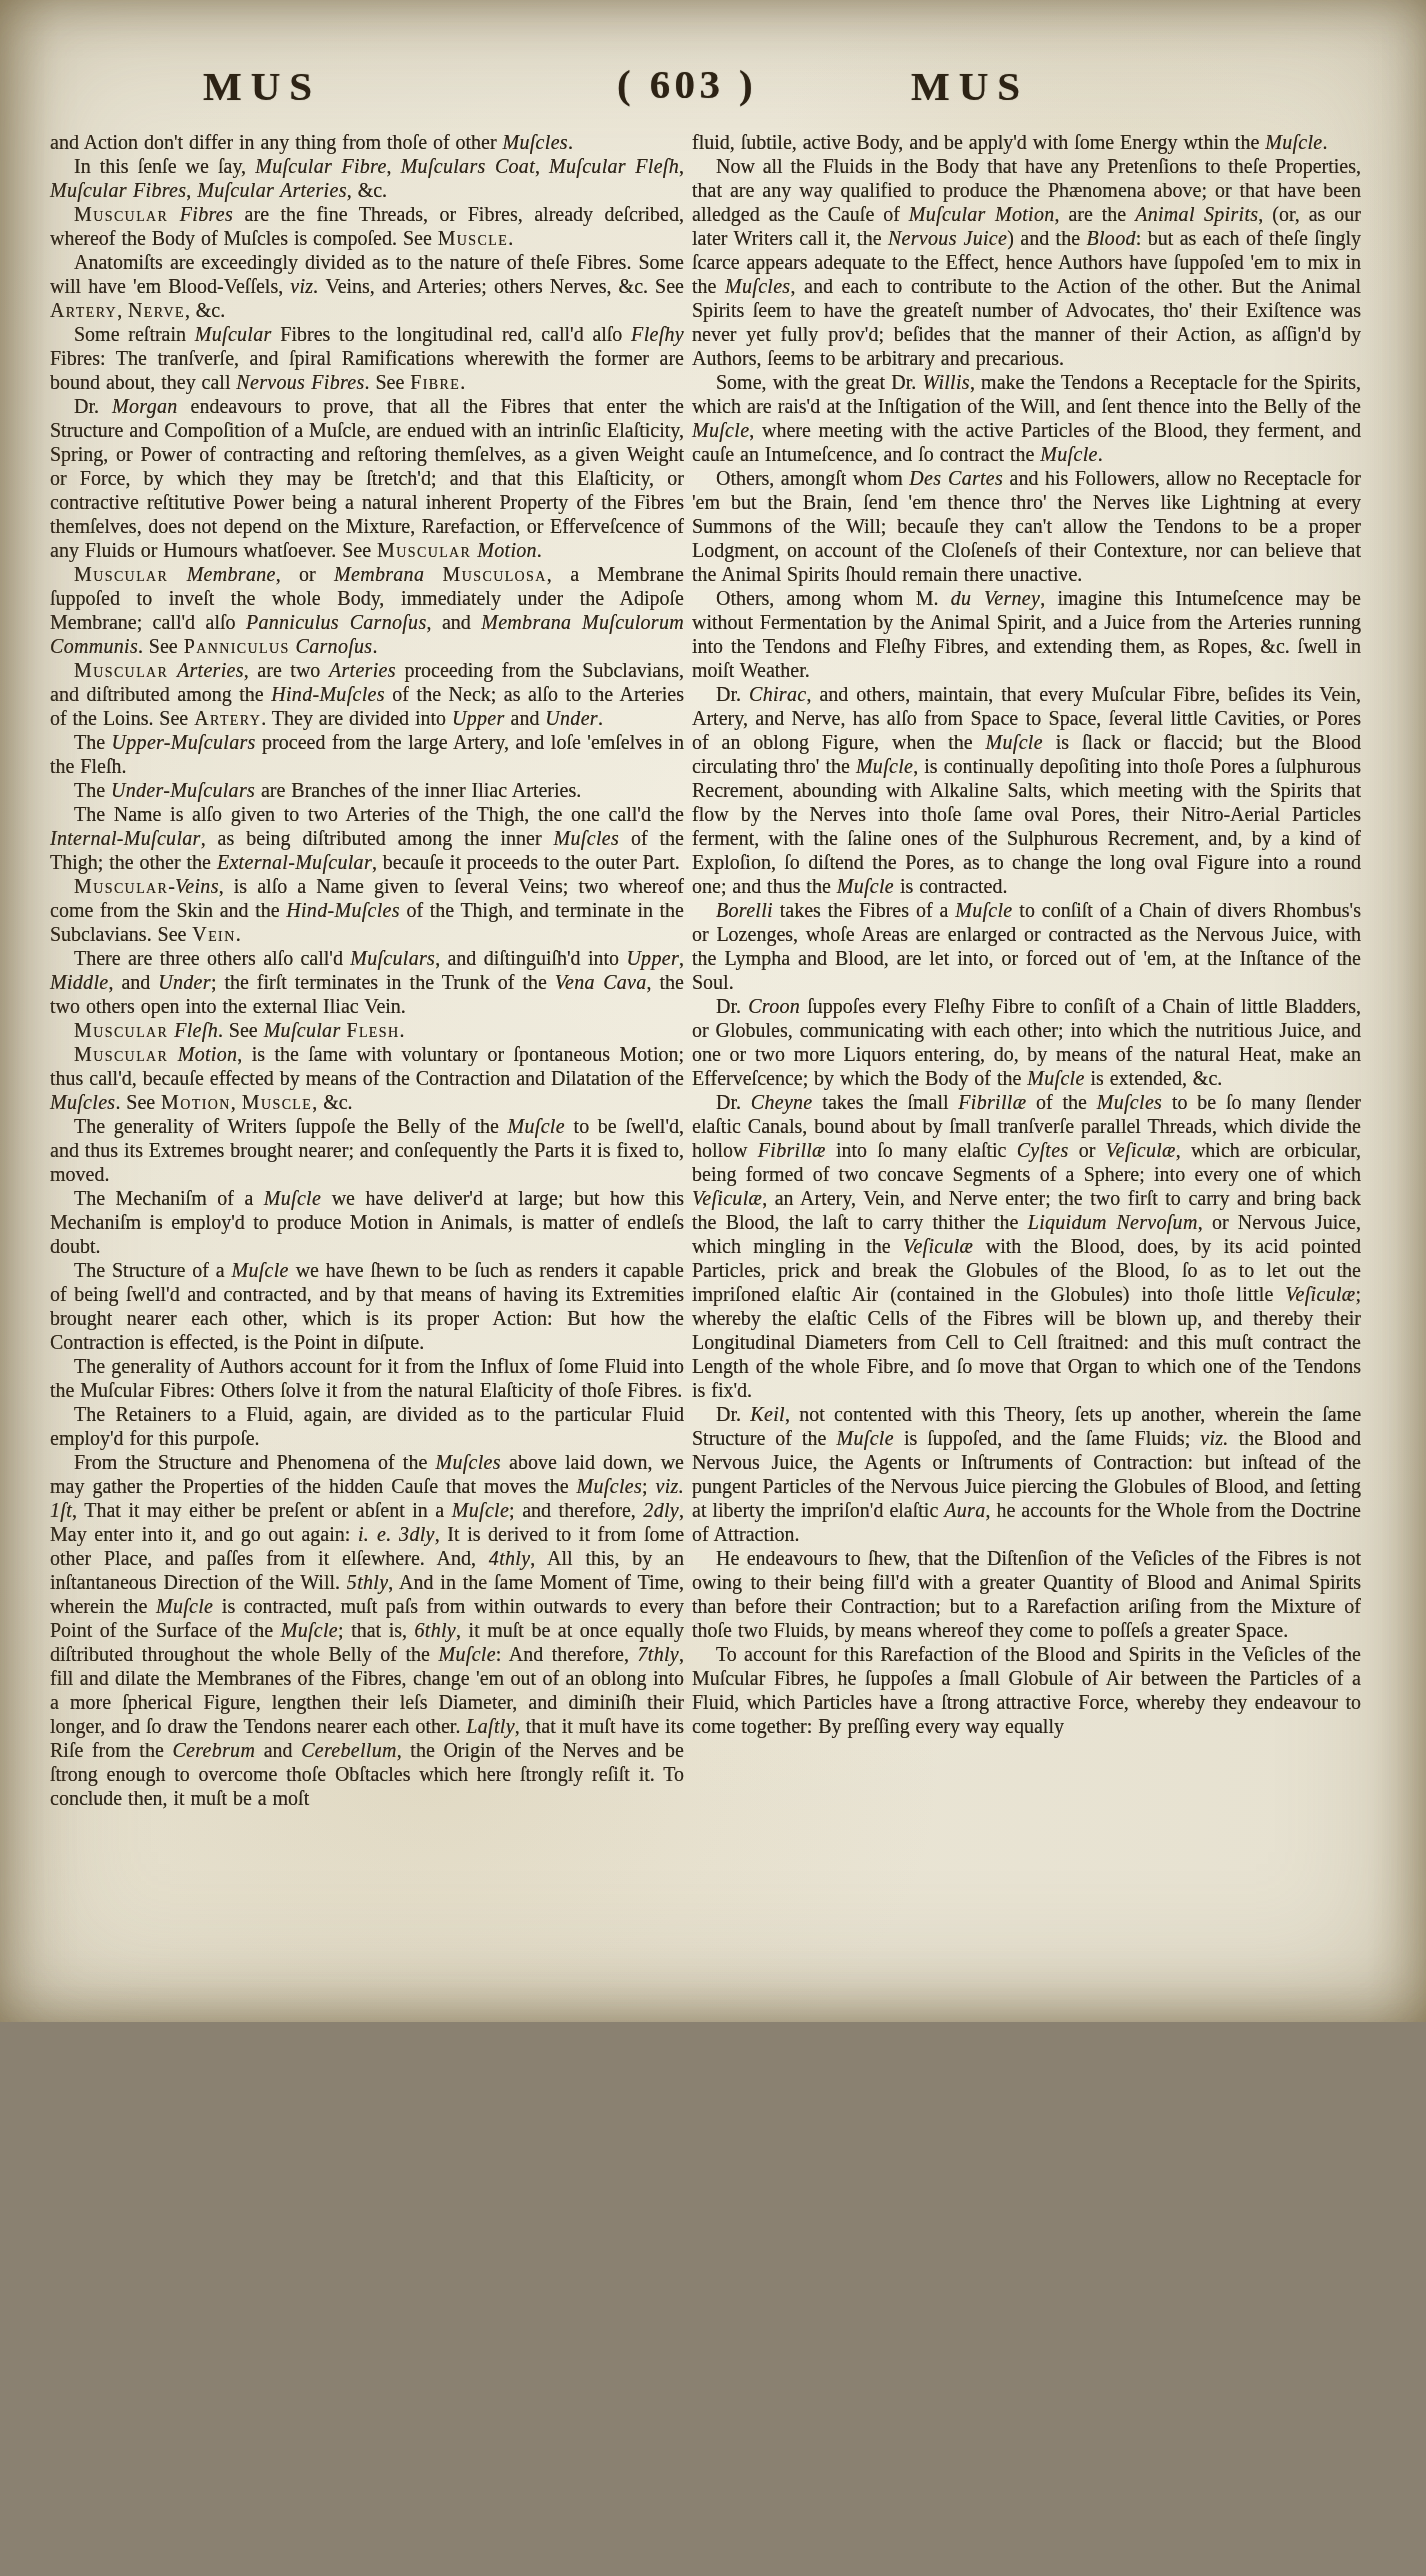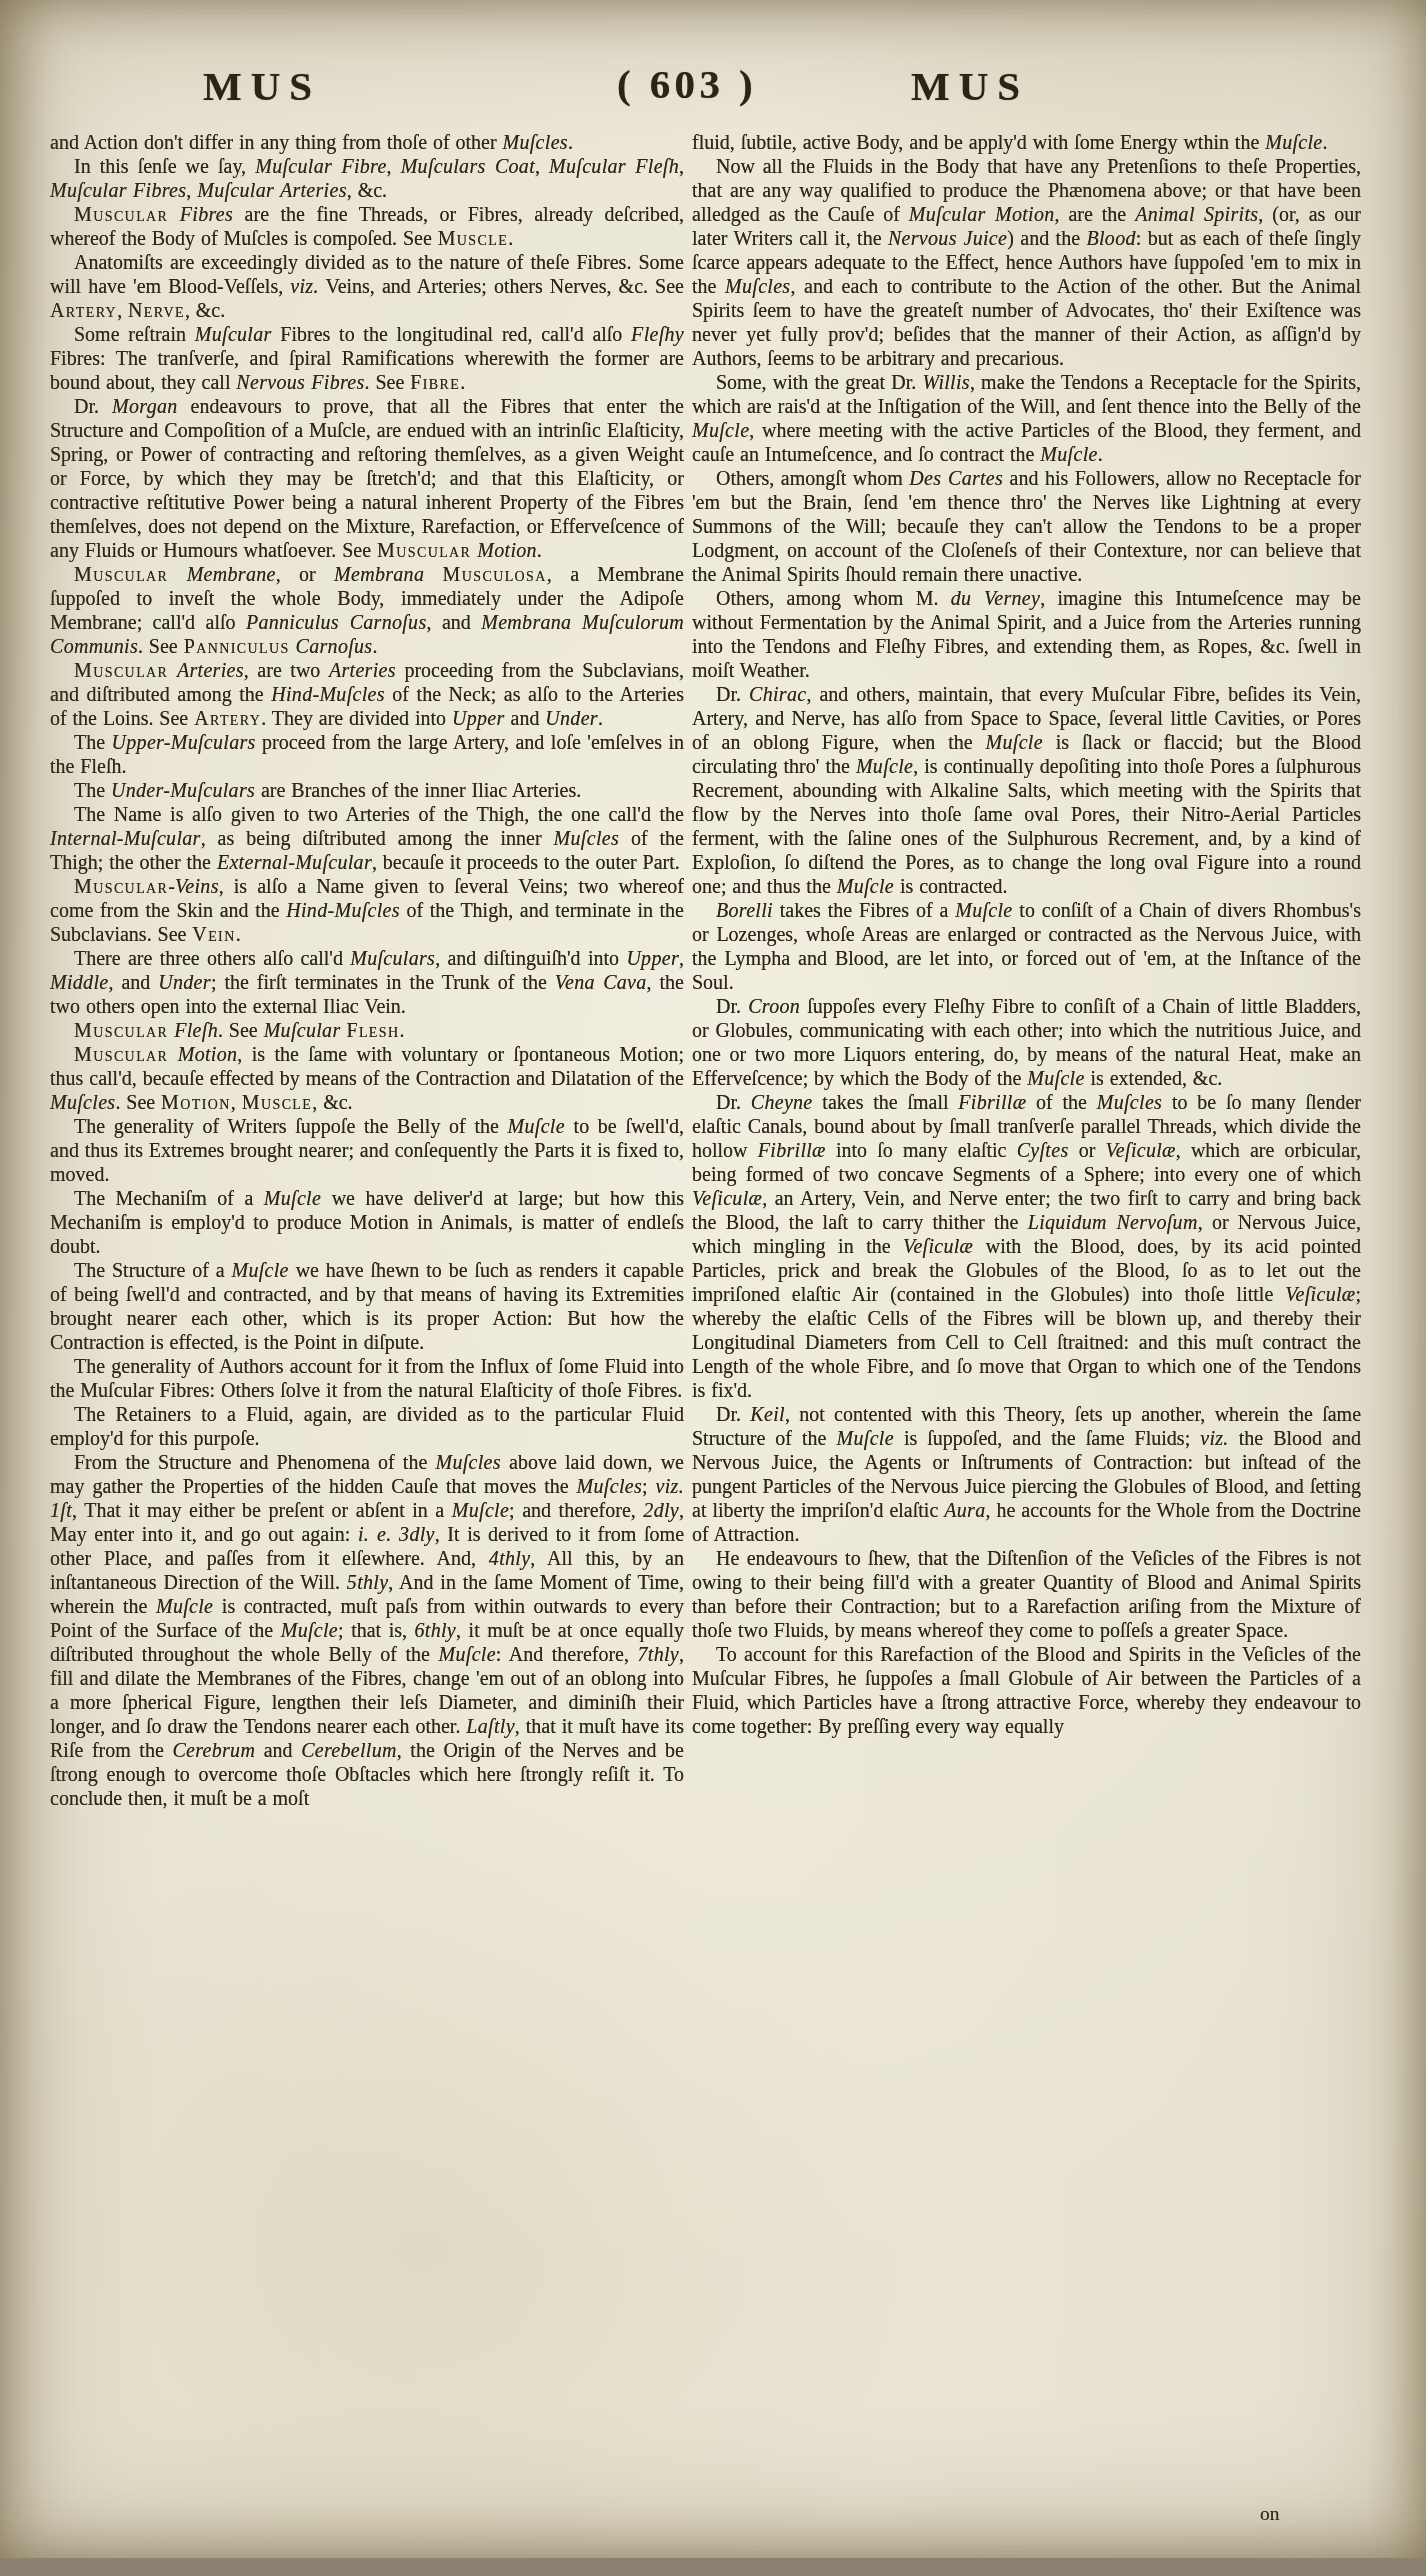--- a/index.html
+++ b/index.html
@@ -1,19 +1,19 @@
 <!DOCTYPE html>
 <html style="font-size:14.2px"><head>
 <meta charset="utf-8">
 <style>
   html,body{margin:0;padding:0;}
   body{background:#8a8171;}
   .page{
     position:relative;
-    width:1426px;height:2558px;
+    width:1426px;height:2022px;
     margin:0 auto;
     overflow:hidden;
     font-family:"Liberation Serif","DejaVu Serif",serif;
     color:#2e2519;
     background:
       radial-gradient(95% 70% at 52% 42%, rgba(255,253,244,0.35), rgba(255,253,244,0) 70%),
       radial-gradient(60% 30% at 30% 88%, rgba(190,172,126,0.18), rgba(190,172,126,0) 60%),
       radial-gradient(40% 18% at 78% 8%, rgba(196,180,136,0.15), rgba(196,180,136,0) 60%),
       linear-gradient(92deg, #d6cfba 0%, #e7e2d1 4%, #eae5d5 50%, #e6e1d0 96%, #d9d2bd 100%);
   }

